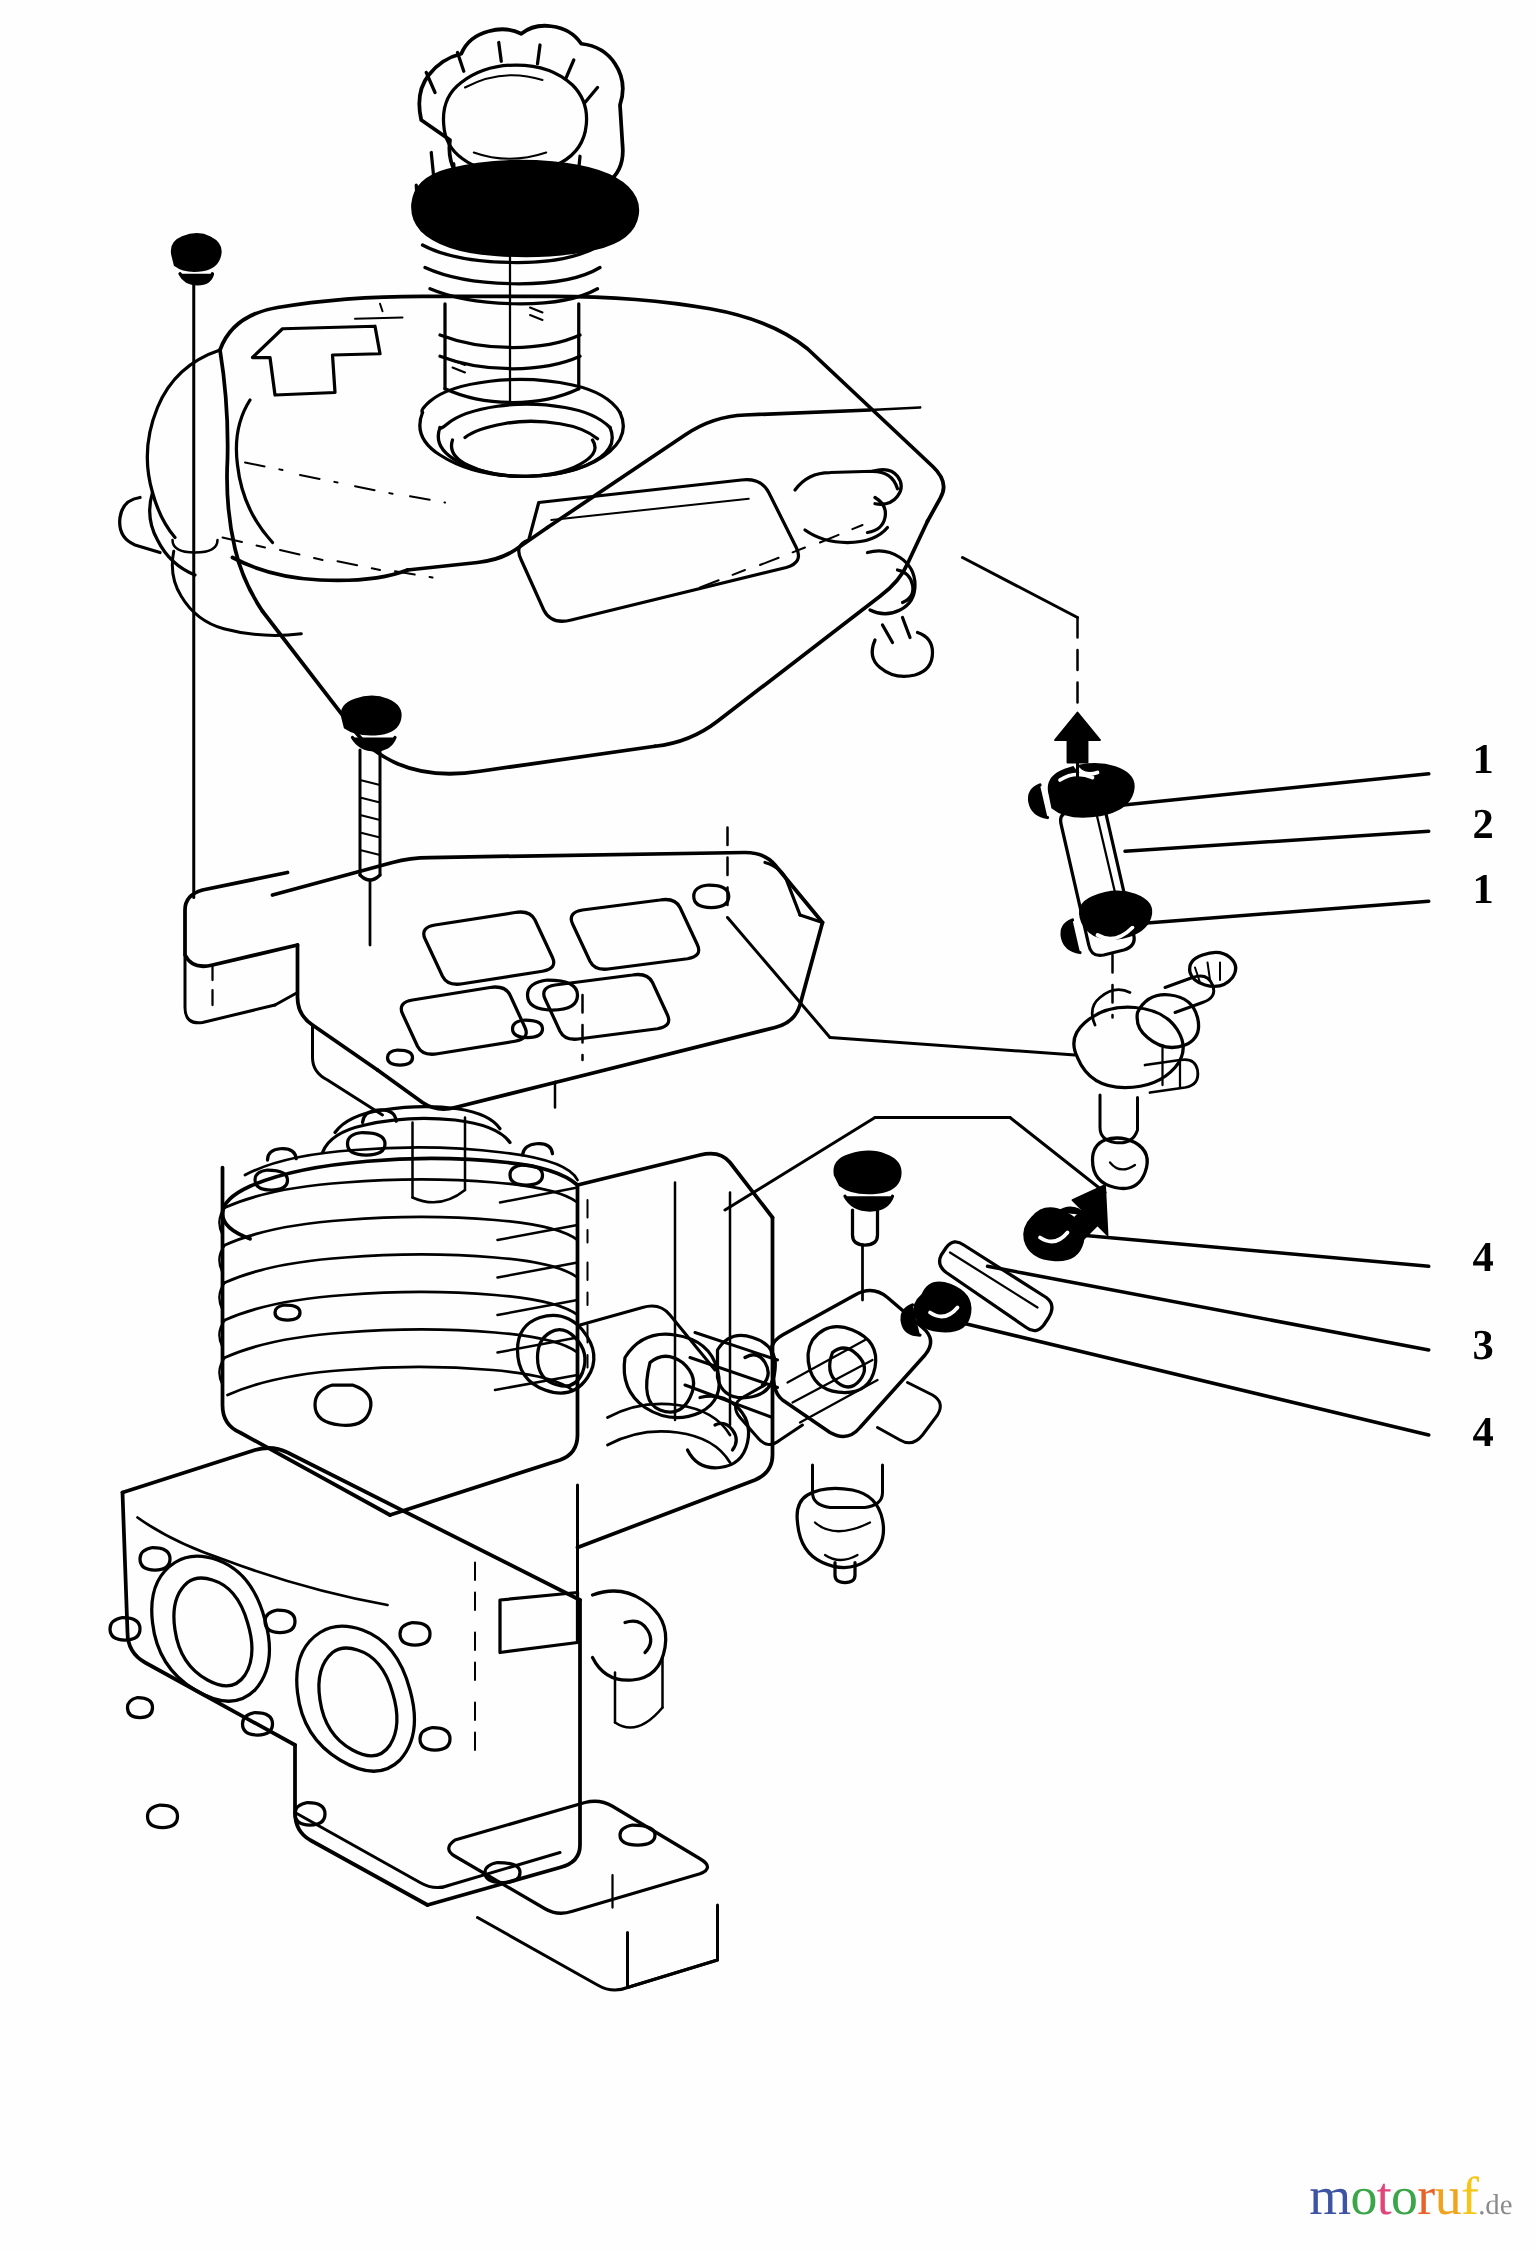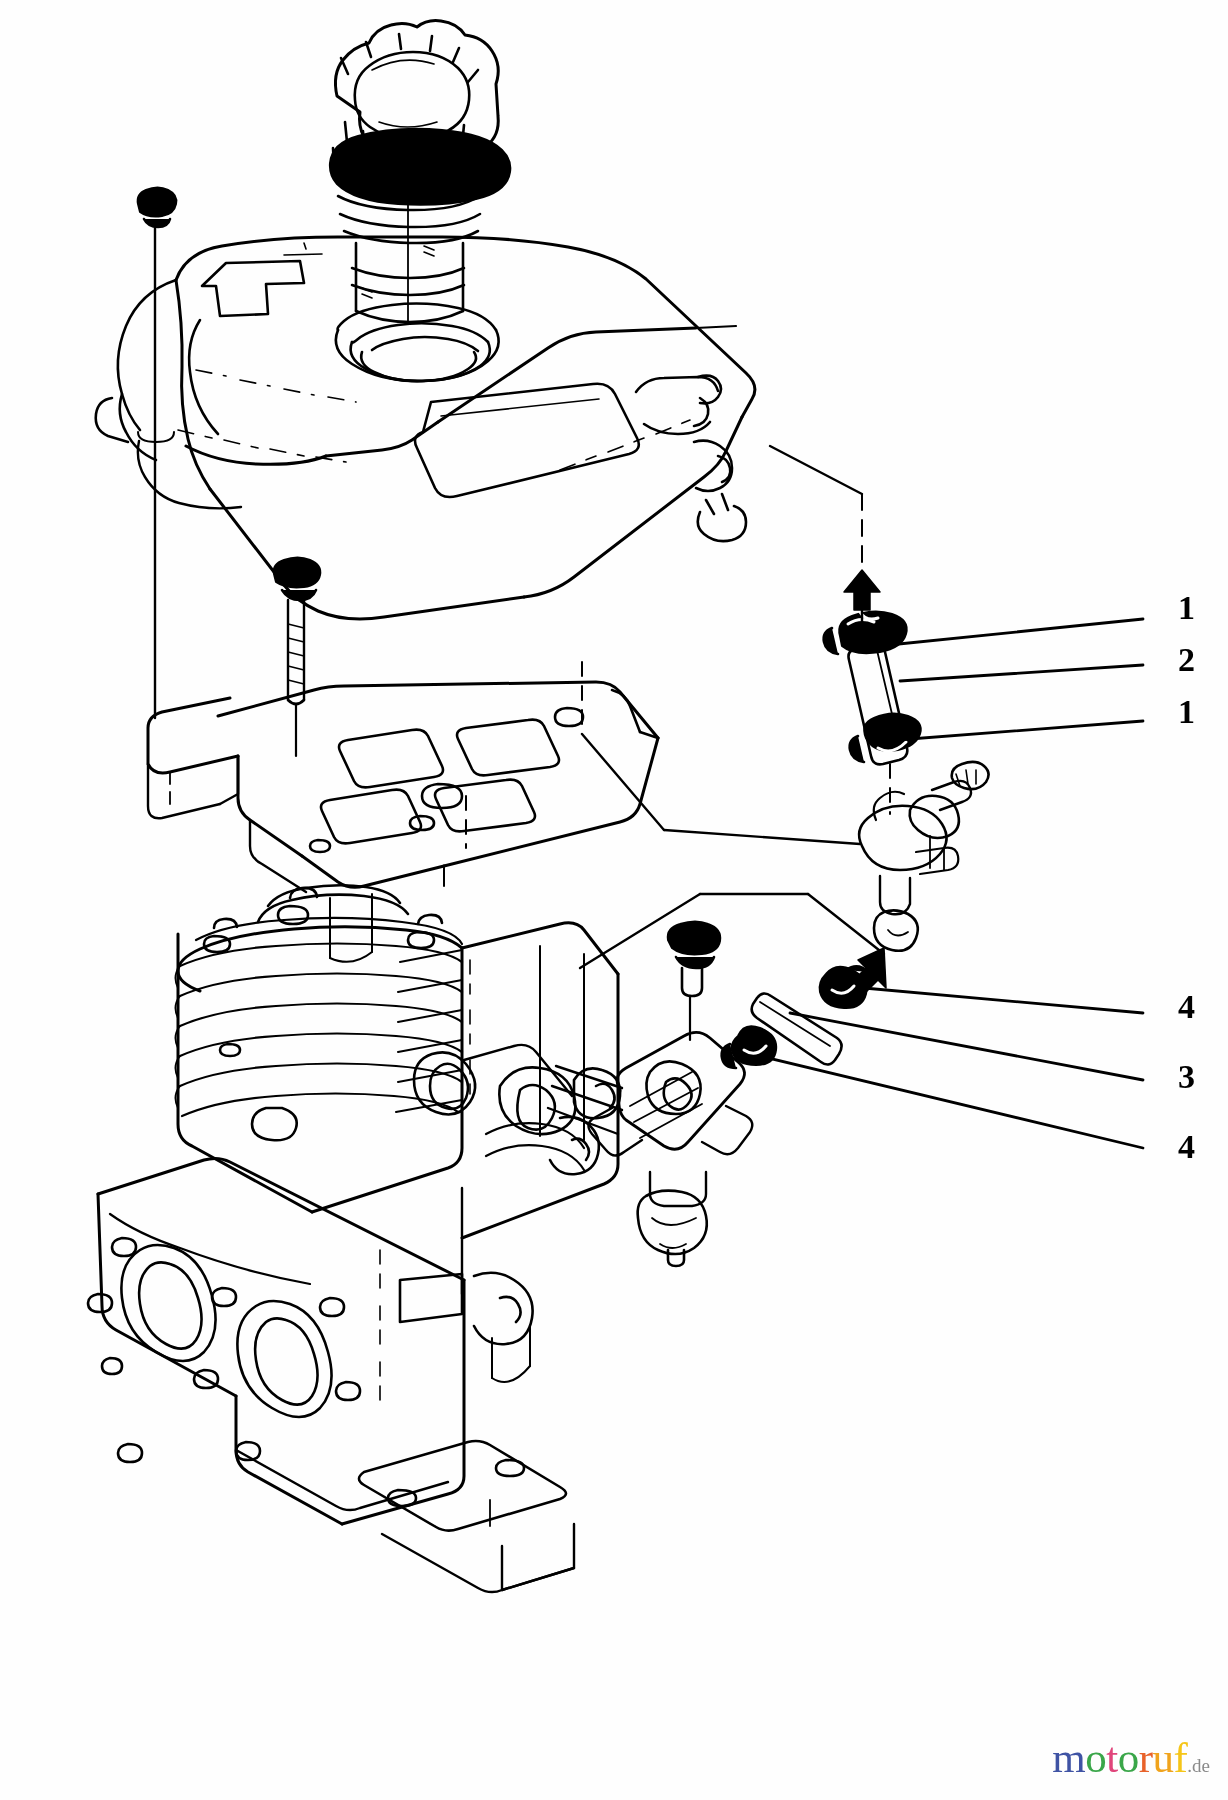--- a/index.html
+++ b/index.html
@@ -42,21 +42,21 @@
     right: 18px;
     bottom: 18px;
     font-family: "Liberation Serif", serif;
     font-size: 43px;
     letter-spacing: -0.5px;
     white-space: nowrap;
     user-select: none;
   }
   #watermark .wm-ch { display: inline-block; }
   #watermark .wm-tld {
-    font-size: 19px;
+    font-size: 23px;
     color: #8a8a8a;
     vertical-align: baseline;
     letter-spacing: 0;
   }
 </style>
 </head>
 <body>
 
 <div id="sheet">
 

